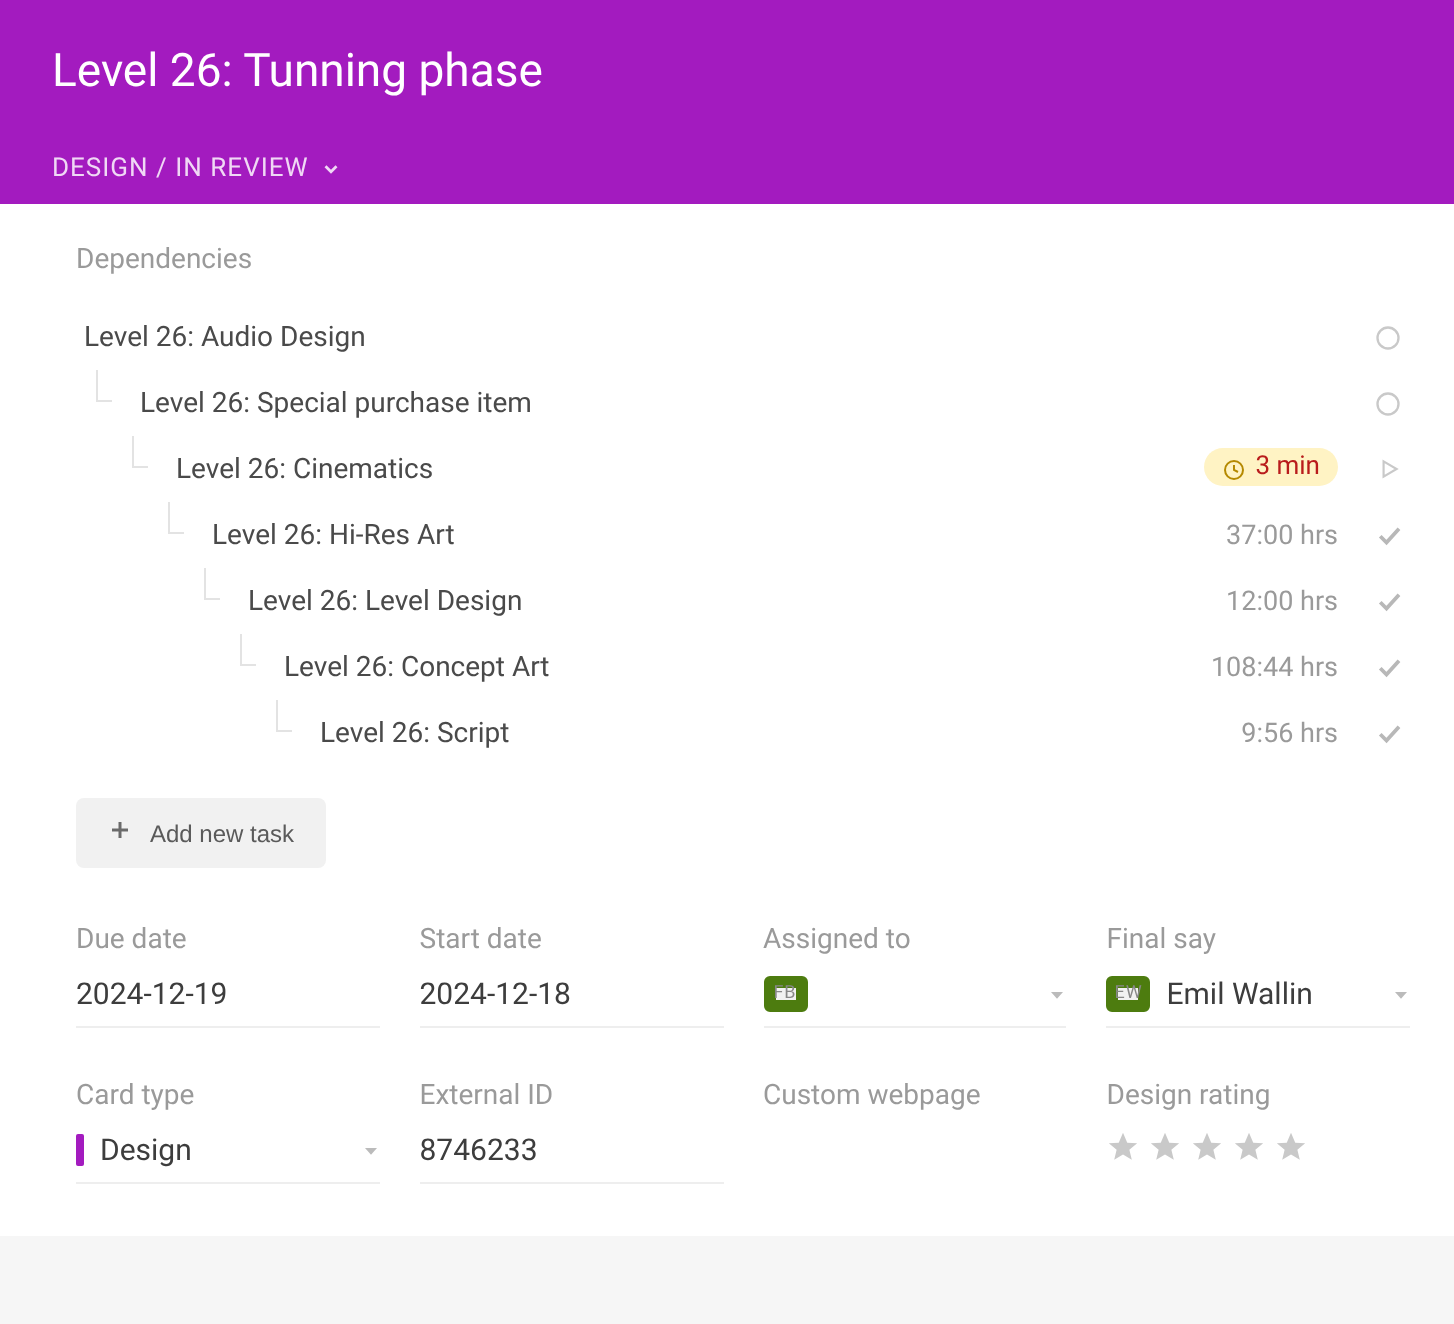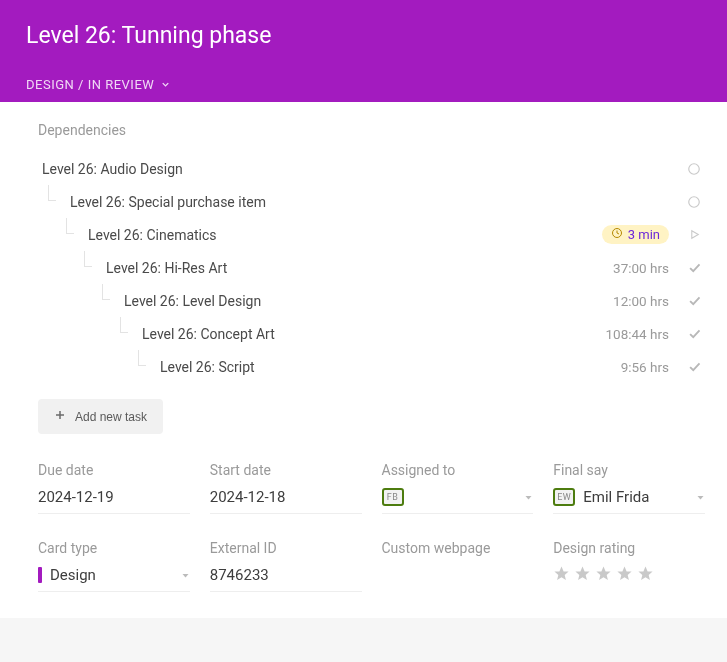--- a/index.html
+++ b/index.html
@@ -80,25 +80,25 @@
   }
   .dep-time {
     flex: 0 0 auto;
     color: #9a9a9a;
     font-size: 13.5px;
     margin-right: 14px;
     white-space: nowrap;
   }
   .pill {
     background: #fff3c4;
-    color: #6d28d9;
+    color: #b91c1c;
     padding: 2px 9px;
     border-radius: 12px;
     display: inline-flex;
-    align-items: flex-start;
+    align-items: flex-end;
     gap: 5px;
     font-size: 13px;
   }
   .pill svg { flex: 0 0 auto; }
   .dep-status {
     flex: 0 0 22px;
     display: flex;
     align-items: center;
     justify-content: center;
   }
@@ -140,21 +140,21 @@
     width: 22px;
     height: 18px;
     border-radius: 3px;
     background: #f2f2f2;
     color: #888;
     font-size: 9px;
     letter-spacing: 0.5px;
     display: inline-flex;
     align-items: center;
     justify-content: center;
-    border: 2px solid #4d7c0f;
+    border: 6px solid #4d7c0f;
   }
   .dropdown-caret {
     margin-left: auto;
     color: #bbb;
     display: inline-flex;
   }
   .type-swatch {
     width: 4px;
     height: 16px;
     background: #a31bbf;
@@ -316,21 +316,21 @@
               <polygon points="4,8 20,8 12,17"></polygon>
             </svg>
         </span>
       </div>
     </div>
 
     <div class="field">
       <div class="field-label">Final say</div>
       <div class="field-value">
         <span class="avatar">EW</span>
-        <span>Emil Frida</span>
+        <span>Emil Wallin</span>
         <span class="dropdown-caret">
           <svg width="9" height="9" viewBox="0 0 24 24" fill="#bbb">
               <polygon points="4,8 20,8 12,17"></polygon>
             </svg>
         </span>
       </div>
     </div>
 
     <div class="field">
       <div class="field-label">Card type</div>

